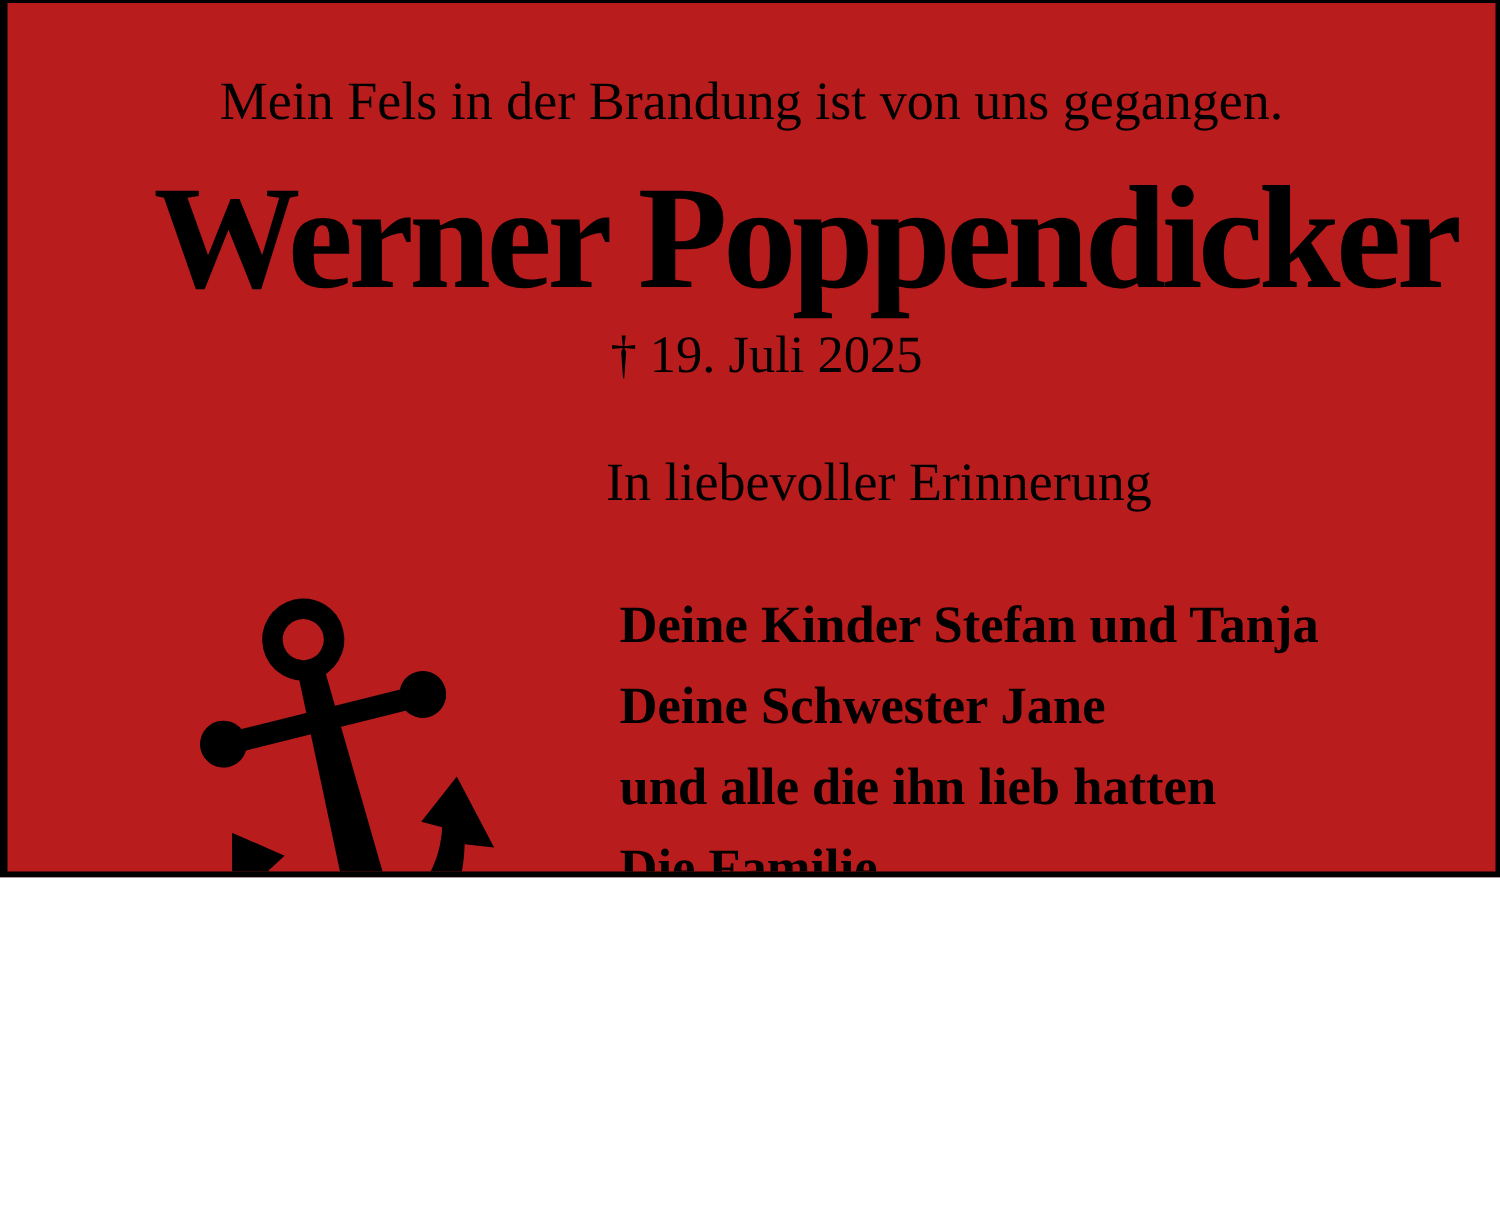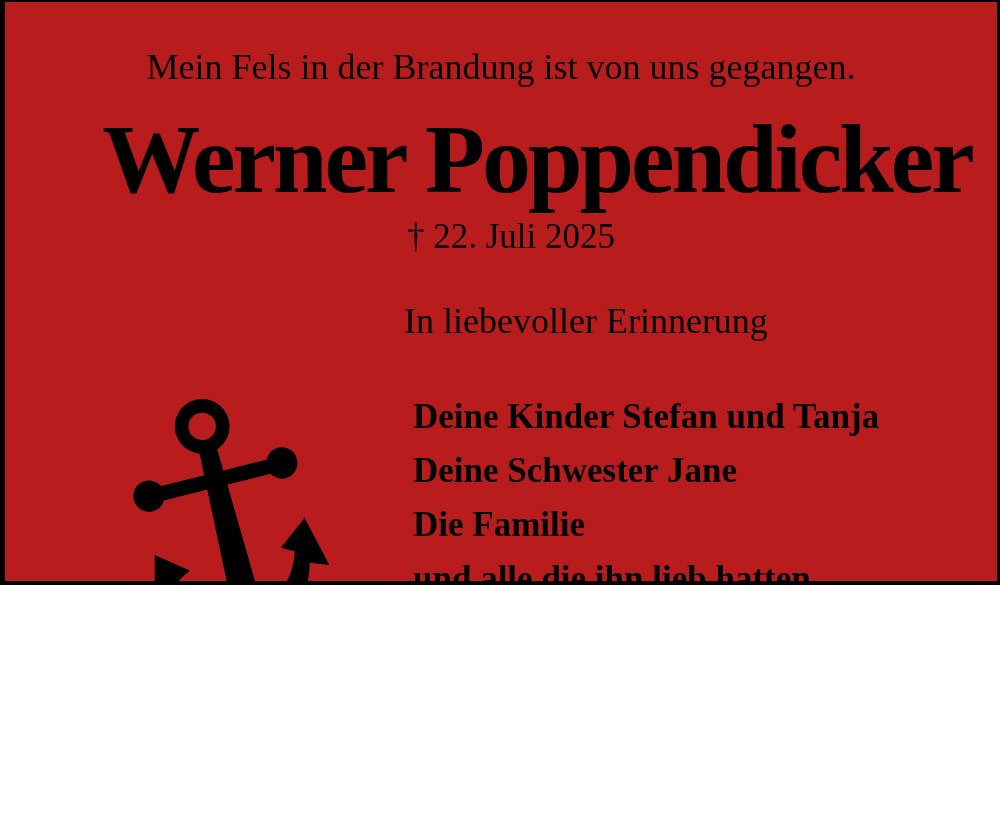--- a/index.html
+++ b/index.html
@@ -100,21 +100,21 @@
 </head>
 <body>
 
 <div class="page">
 
   <div class="epitaph">Mein Fels in der Brandung ist von uns gegangen.</div>
 
   <div class="deceased-name">Werner Poppendicker</div>
 
   <div class="dates-row">
-    <span>† 22. Juli 2025</span>
+    <span>† 19. Juli 2025</span>
   </div>
 
   <div class="remembrance">In liebevoller Erinnerung</div>
 
   <div class="anchor-wrap">
     <svg viewBox="0 0 200 270" xmlns="http://www.w3.org/2000/svg" aria-hidden="true">
       <g fill="#000000">
 
         <circle cx="100" cy="30" r="21" fill="none" stroke="#000000" stroke-width="14"></circle>
 
@@ -132,18 +132,18 @@
                  L 148 170 L 179 146 L 192 199 L 173 192
                  C 164 226 138 256 100 262
                  Z"></path>
       </g>
     </svg>
   </div>
 
   <div class="mourners">
     <div>Deine Kinder Stefan und Tanja</div>
     <div>Deine Schwester Jane</div>
+    <div>und alle die ihn lieb hatten</div>
     <div>Die Familie</div>
-    <div>und alle die ihn lieb hatten</div>
   </div>
 
 
 </div>
 
 </body></html>

